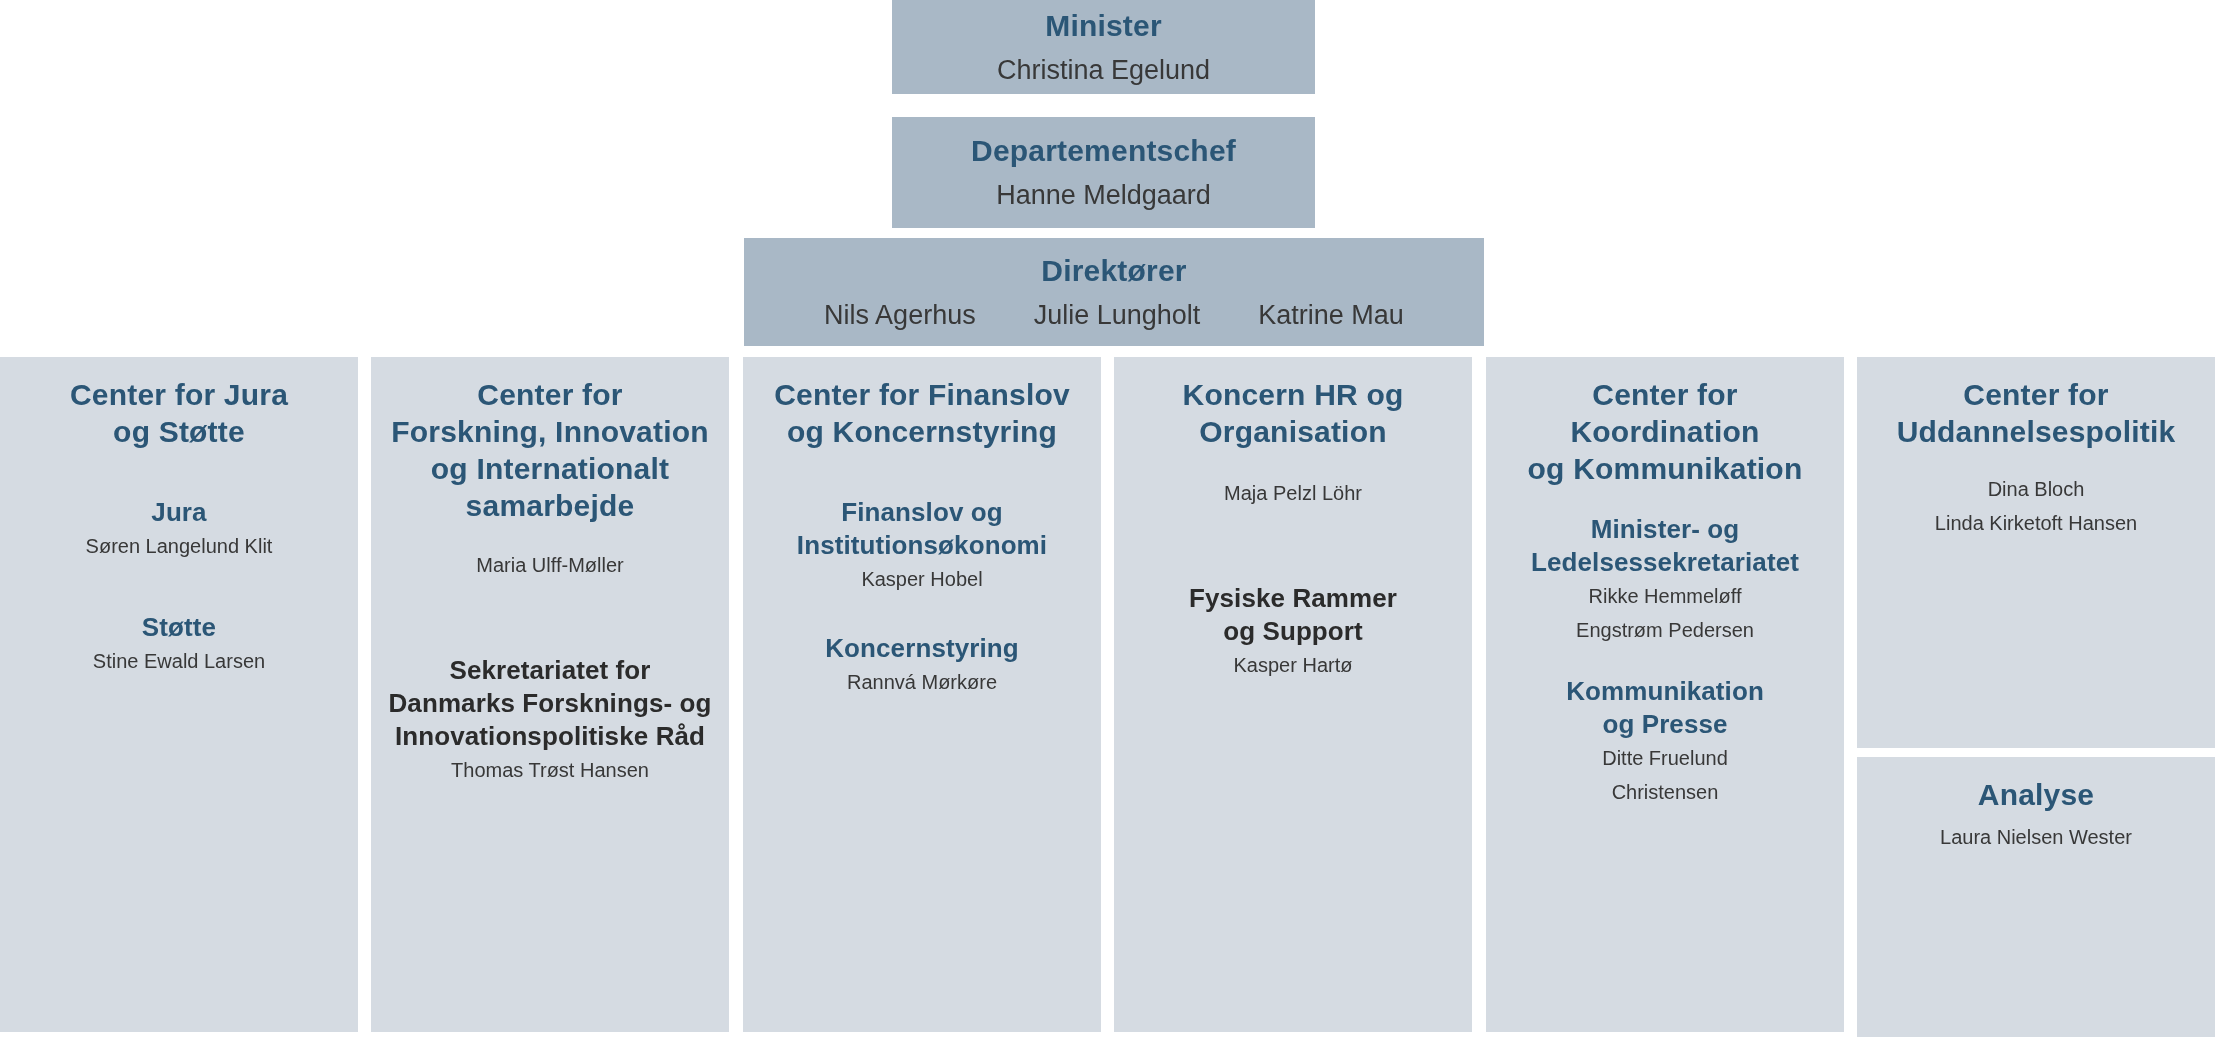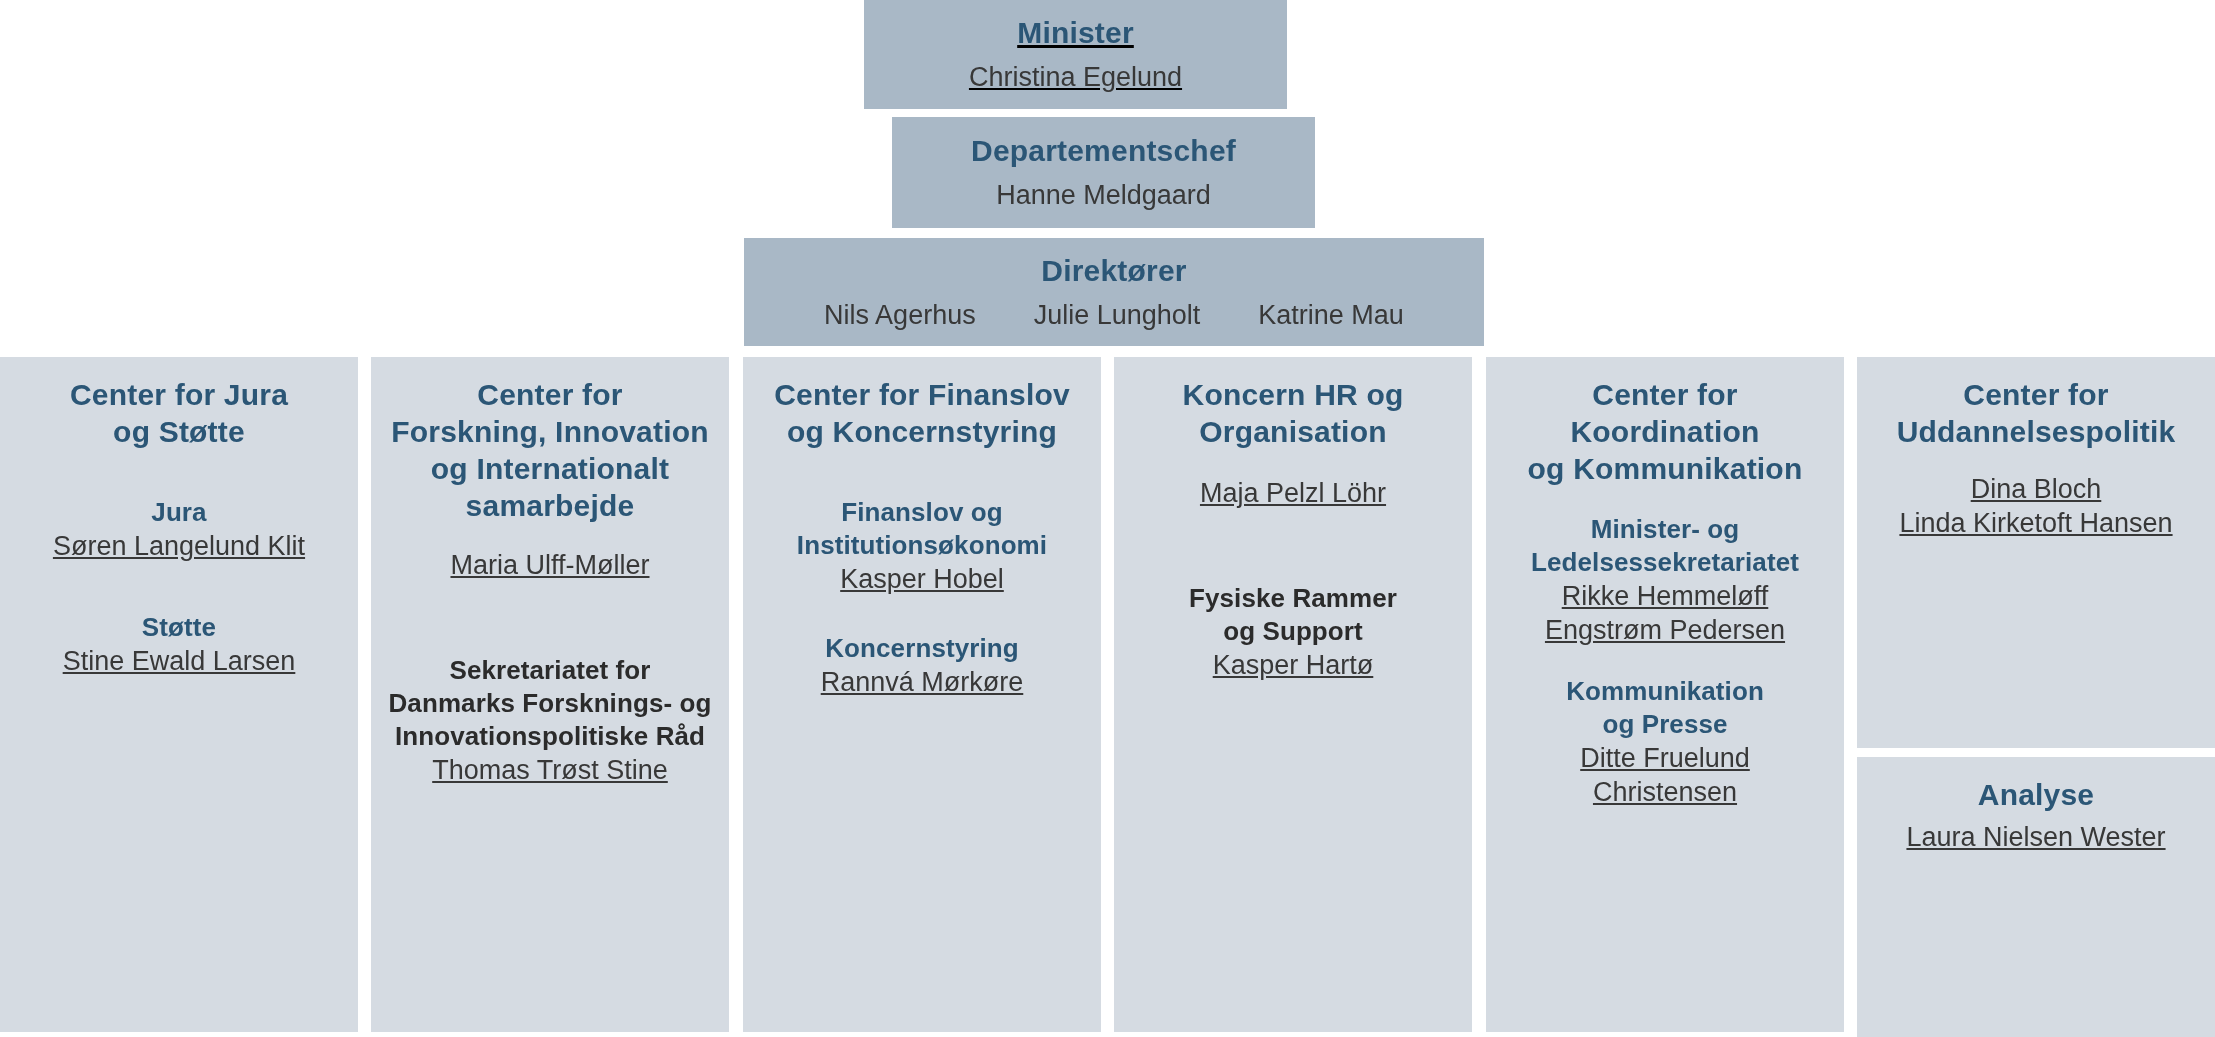--- a/index.html
+++ b/index.html
@@ -32,39 +32,38 @@
     color:var(--heading-blue);
     white-space:pre-line;
     letter-spacing:.2px;
   }
   .person{
     font-size:27px;line-height:36px;
     color:var(--text-dark);
     white-space:pre-line;
   }
   .col-person{
-    font-size:27px;line-height:34px;
+    font-size:20px;line-height:34px;
     color:var(--text-dark);
     white-space:pre-line;
-    text-decoration:underline;
   }
   .sec-heading{
     font-size:26px;line-height:33px;font-weight:700;
     white-space:pre-line;
     letter-spacing:.1px;
   }
   .sec-heading.blue{color:var(--heading-blue);}
   .sec-heading.dark{color:var(--heading-dark);}
   .names-row{
     display:flex;gap:58px;justify-content:center;align-items:baseline;
   }
   .names-row .person{white-space:nowrap;}
 
   
-  #box-minister{left:864px;top:0;width:423px;height:109px;text-decoration:underline;}
+  #box-minister{left:892px;top:0;width:423px;height:94px;}
   #box-departementschef{left:892px;top:117px;width:423px;height:111px;}
   #box-direktoerer{left:744px;top:238px;width:740px;height:108px;}
 
   .org-col{top:357px;width:358px;height:675px;}
   #col-1{left:0;}
   #col-2{left:371px;}
   #col-3{left:743px;}
   #col-4{left:1114px;}
   #col-5{left:1486px;}
   #col-6{left:1857px;height:391px;}
@@ -110,21 +109,21 @@
   <div class="box col-box org-col" id="col-2">
     <div class="title">Center for
 Forskning, Innovation
 og Internationalt
 samarbejde</div>
     <div class="col-person" style="margin-top:24px;">Maria Ulff-Møller</div>
     <div class="section" style="margin-top:72px;">
       <div class="sec-heading dark">Sekretariatet for
 Danmarks Forsknings- og
 Innovationspolitiske Råd</div>
-      <div class="col-person">Thomas Trøst Stine</div>
+      <div class="col-person">Thomas Trøst Hansen</div>
     </div>
   </div>
 
   <div class="box col-box org-col" id="col-3">
     <div class="title">Center for Finanslov
 og Koncernstyring</div>
     <div class="section" style="margin-top:46px;">
       <div class="sec-heading blue">Finanslov og
 Institutionsøkonomi</div>
       <div class="col-person">Kasper Hobel</div>

